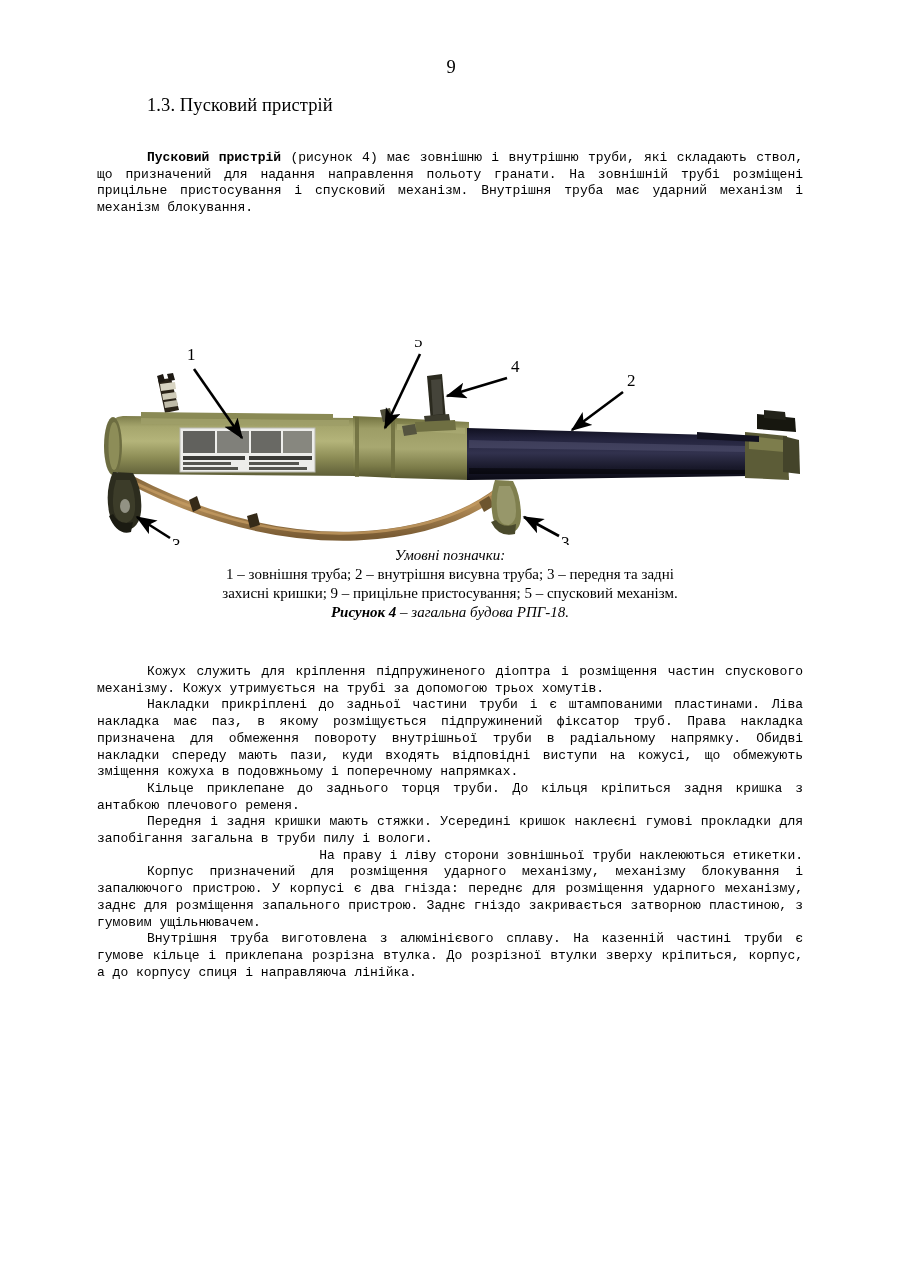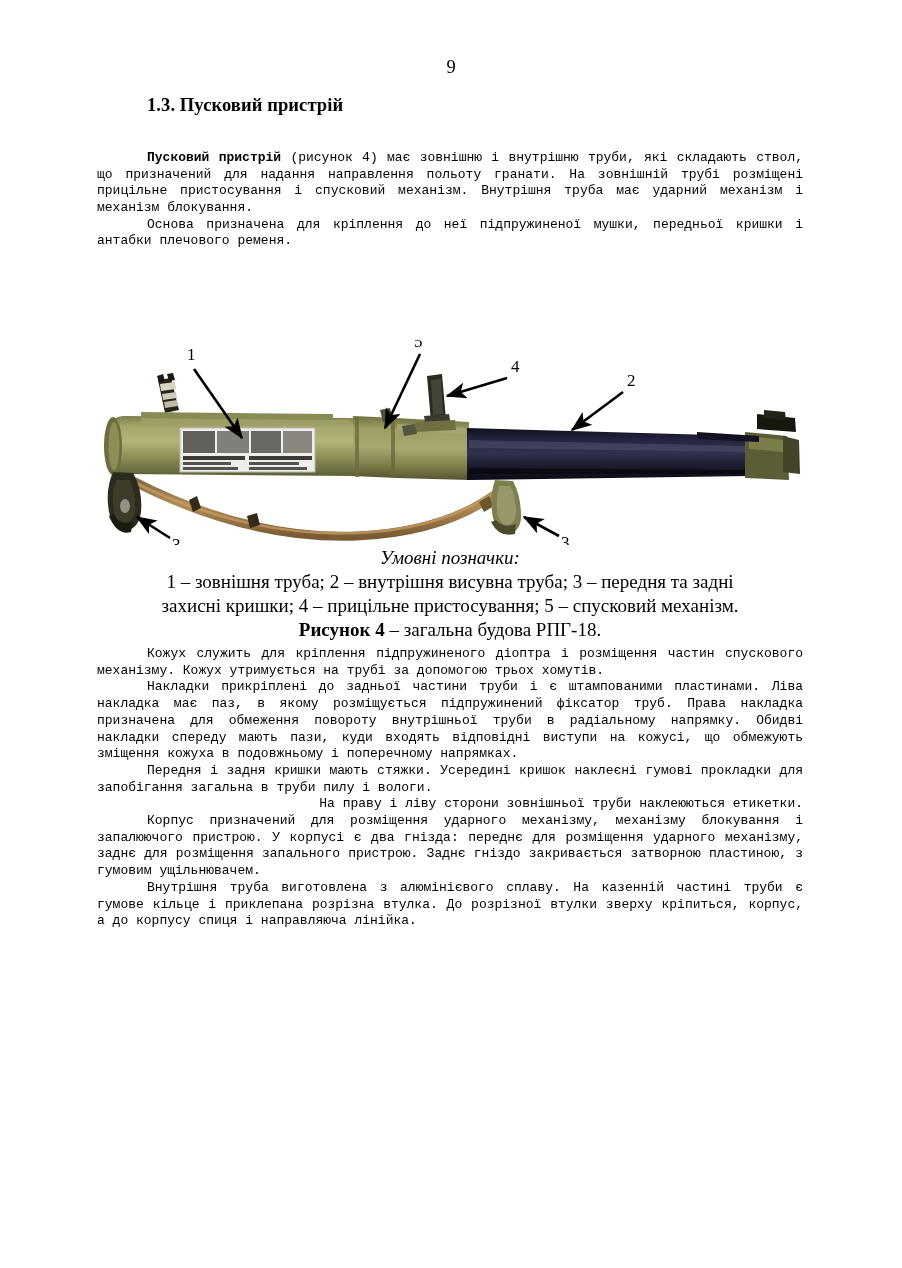--- a/index.html
+++ b/index.html
@@ -38,21 +38,21 @@
   
   .content {
     position: absolute;
     left: 97px;
     top: 93px;
     width: 706px;
   }
 
   h2.section-heading {
     font-size: 18.5px;
-    font-weight: bold;
+    font-weight: normal;
     margin: 0 0 0 0;
     padding: 0;
     text-indent: 50px;
     line-height: 1.35;
     letter-spacing: 0.1px;
   }
 
   p.body-par {
     font-size: 13px;
     line-height: 1.285;
@@ -84,56 +84,55 @@
     display: block;
   }
 
   
   .caption-block {
     position: absolute;
     left: 97px;
     top: 546px;
     width: 706px;
     text-align: center;
-    font-size: 19px;
+    font-size: 15px;
     line-height: 1.27;
   }
   .caption-legend-title {
     font-style: italic;
     display: block;
   }
   .caption-line { display: block; }
-  .caption-fig { display: block; }
+  .caption-fig { display: block; font-style: italic; }
   .caption-fig b { font-weight: bold; }
 
   
   .content-lower {
     position: absolute;
     left: 97px;
-    top: 646px;
+    top: 664px;
     width: 706px;
   }
 </style>
 </head>
 <body>
 
 <div class="page">
 
   <div class="page-number">9</div>
 
   <div class="content">
 
     <h2 class="section-heading">1.3. Пусковий пристрій</h2>
 
     <div class="gap-after-heading"></div>
 
     <p class="body-par"><span class="lead">Пусковий пристрій</span><span> (рисунок 4) має зовнішню і внутрішню труби, які складають ствол, що призначений для надання направлення польоту гранати. На зовнішній трубі розміщені прицільне пристосування і спусковий механізм. Внутрішня труба має ударний механізм і механізм блокування.</span></p>
 
 
-    <p class="body-par">Основа призначена для кріплення до неї підпружиненої мушки, передньої кришки і антабки плечового ременя.</p>
 
   </div>
 
   <div class="figure-wrap">
     <svg class="launcher-svg" width="706" height="205" viewBox="0 0 706 205" xmlns="http://www.w3.org/2000/svg">
       <defs>
         <linearGradient id="oliveGrad" x1="0" y1="0" x2="0" y2="1">
           <stop offset="0%" stop-color="#7e7e4c"></stop>
           <stop offset="18%" stop-color="#a6a66d"></stop>
           <stop offset="42%" stop-color="#b4b47a"></stop>
@@ -271,28 +270,29 @@
         <line x1="462" y1="196" x2="427" y2="177" stroke="#000000" stroke-width="2.6" marker-end="url(#arrowHead)"></line>
         <text x="464" y="208">3</text>
 
       </g>
     </svg>
   </div>
 
   <div class="caption-block">
     <span class="caption-legend-title">Умовні позначки:</span>
     <span class="caption-line">1 – зовнішня труба; 2 – внутрішня висувна труба; 3 – передня та задні</span>
-    <span class="caption-line">захисні кришки; 4 – прицільне пристосування; 5 – спусковий механізм.</span>
+    <span class="caption-line">захисні кришки; 9 – прицільне пристосування; 5 – спусковий механізм.</span>
     <span class="caption-fig"><b>Рисунок 4</b><span> – загальна будова РПГ-18.</span></span>
   </div>
 
   <div class="content-lower">
 
     <p class="body-par">Кожух служить для кріплення підпружиненого діоптра і розміщення частин спускового механізму. Кожух утримується на трубі за допомогою трьох хомутів.</p>
     <p class="body-par">Накладки прикріплені до задньої частини труби і є штампованими пластинами. Ліва накладка має паз, в якому розміщується підпружинений фіксатор труб. Права накладка призначена для обмеження повороту внутрішньої труби в радіальному напрямку. Обидві накладки спереду мають пази, куди входять відповідні виступи на кожусі, що обмежують зміщення кожуха в подовжньому і поперечному напрямках.</p>
+    <p class="body-par">Кільце приклепане до заднього торця труби. До кільця кріпиться задня кришка з антабкою плечового ременя.</p>
     <p class="body-par">Передня і задня кришки мають стяжки. Усередині кришок наклеєні гумові прокладки для запобігання загальна в труби пилу і вологи.</p>
     <p class="body-par nojust">На праву і ліву сторони зовнішньої труби наклеюються етикетки.</p>
     <p class="body-par">Корпус призначений для розміщення ударного механізму, механізму блокування і запалюючого пристрою. У корпусі є два гнізда: переднє для розміщення ударного механізму, заднє для розміщення запального пристрою. Заднє гніздо закривається затворною пластиною, з гумовим ущільнювачем.</p>
     <p class="body-par">Внутрішня труба виготовлена з алюмінієвого сплаву. На казенній частині труби є гумове кільце і приклепана розрізна втулка. До розрізної втулки зверху кріпиться, корпус, а до корпусу спиця і направляюча лінійка.</p>
 
   </div>
 
 </div>
 
 </body></html>

